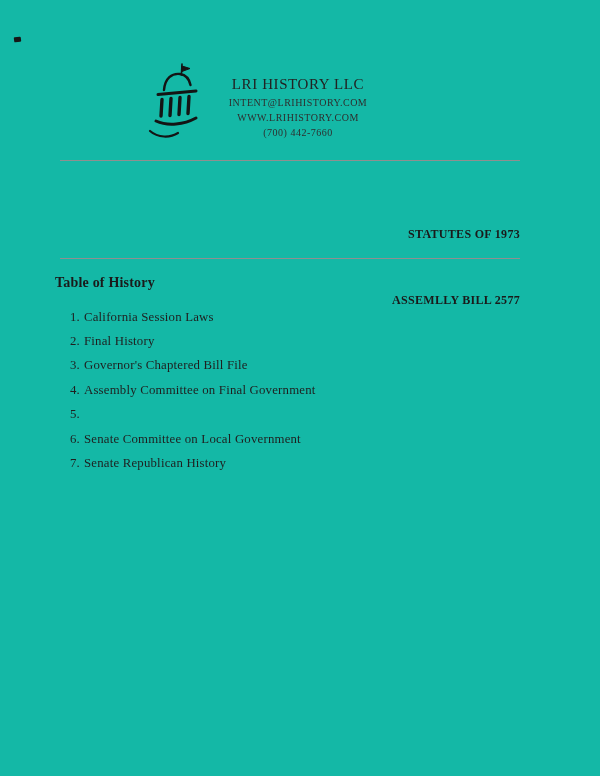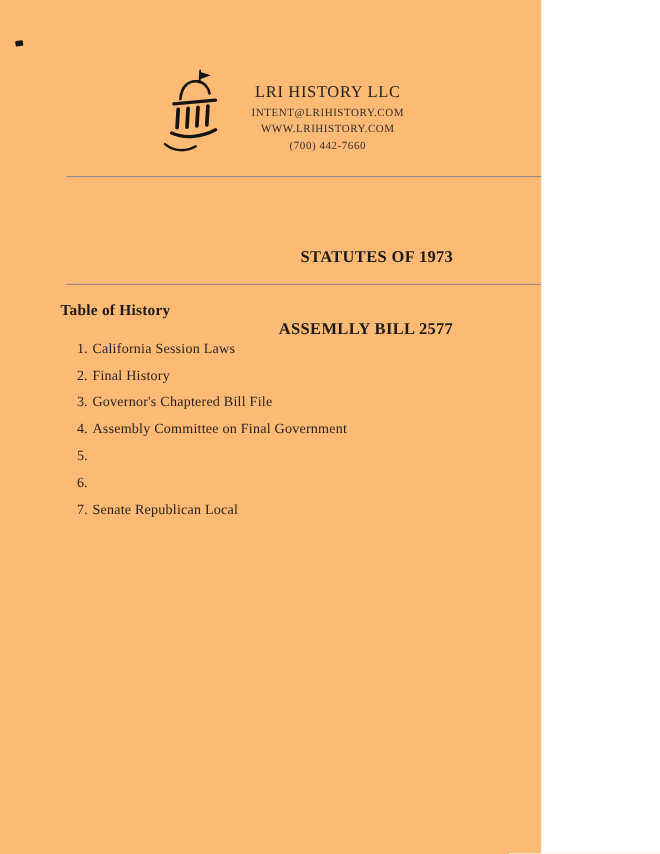--- a/index.html
+++ b/index.html
@@ -6,23 +6,23 @@
     margin: 0;
     padding: 0;
     background: #ffffff;
   }
   body {
     font-family: "Liberation Serif", serif;
     color: #1c1c1c;
   }
   .page {
     position: relative;
-    width: 492px;
+    width: 600px;
     height: 776px;
-    background: #fdba74;
+    background: #14b8a6;
     overflow: hidden;
   }
   .artifact {
     position: absolute;
     left: 14px;
     top: 37px;
     width: 7px;
     height: 5px;
     background: #161616;
     border-radius: 1px;
@@ -61,21 +61,21 @@
     background: #8f8f8f;
   }
   .rule-1 { top: 160px; }
   .rule-2 { top: 258px; }
   .doc-block {
     position: absolute;
     right: 80px;
     top: 179px;
     text-align: right;
     font-weight: bold;
-    font-size: 15px;
+    font-size: 12px;
     line-height: 22px;
     letter-spacing: 0.3px;
     color: #1a1a1a;
     white-space: pre;
   }
   .toc-title {
     position: absolute;
     left: 55px;
     top: 275px;
     font-weight: bold;
@@ -159,20 +159,21 @@
     </div>
     <div class="toc-row">
       <span class="toc-num">4.</span>
       <span class="toc-label">Assembly Committee on Final Government</span>
     </div>
     <div class="toc-row">
       <span class="toc-num">5.</span>
     </div>
     <div class="toc-row">
       <span class="toc-num">6.</span>
+      <span class="toc-label">Senate Committee on Local Government</span>
     </div>
     <div class="toc-row">
       <span class="toc-num">7.</span>
-      <span class="toc-label">Senate Republican Local</span>
+      <span class="toc-label">Senate Republican History</span>
     </div>
   </div>
 
 </div>
 
 </body></html>

